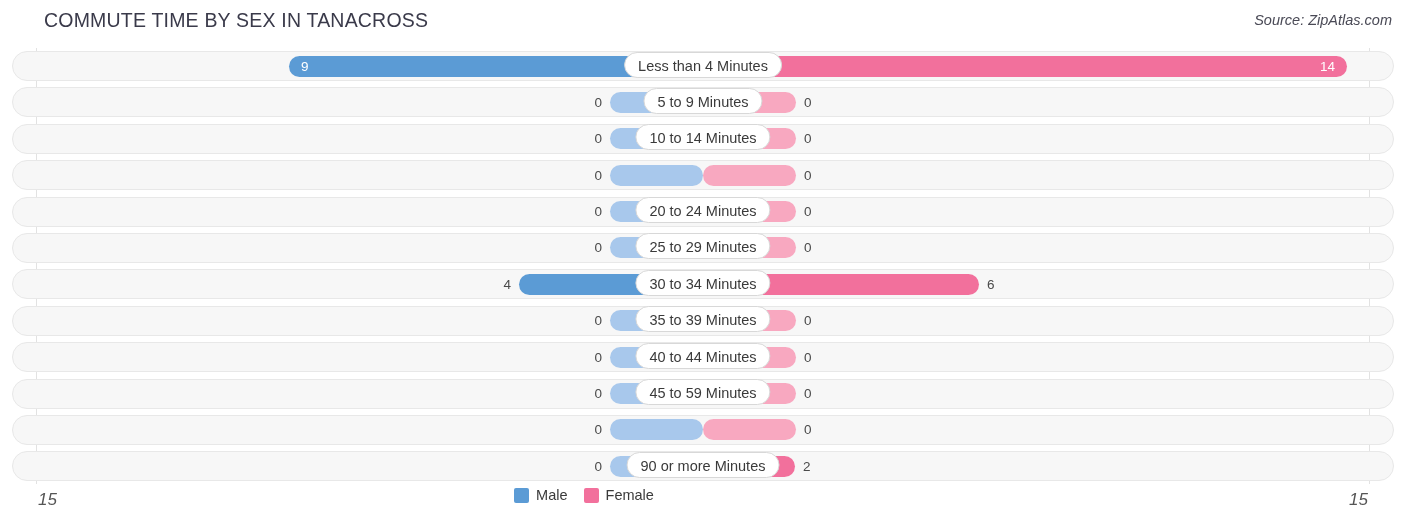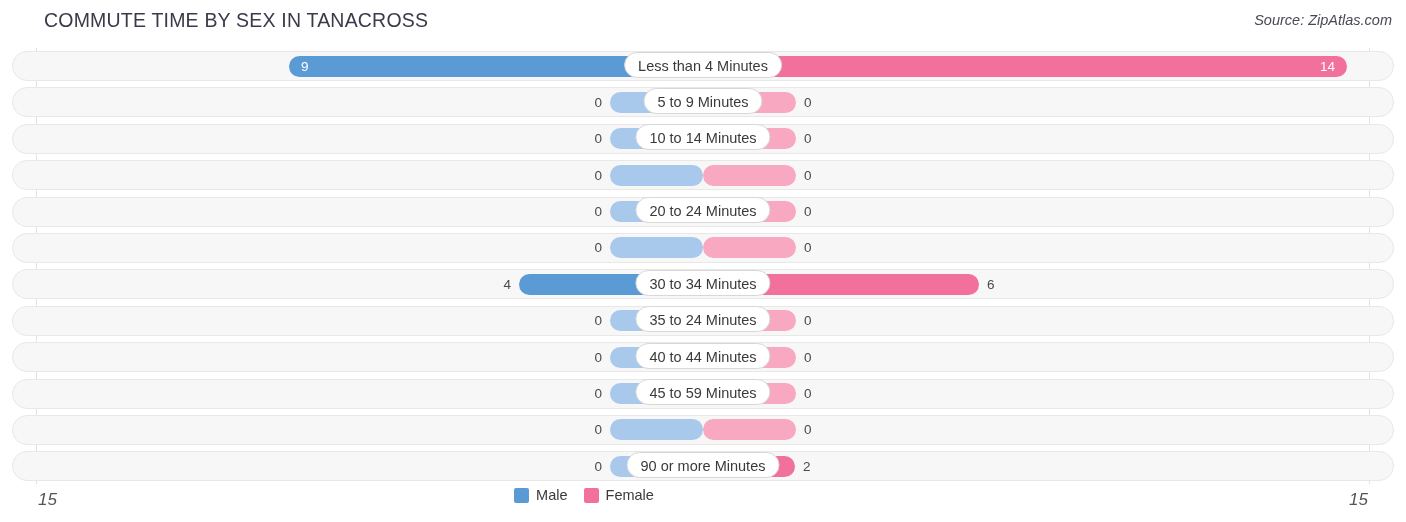--- a/index.html
+++ b/index.html
@@ -239,36 +239,37 @@
         <div class="val male-side" style="left: 564px; width: 38px;">0</div>
         <div class="val female-side" style="left: 804px;">0</div>
         <div class="label-pill">20 to 24 Minutes</div>
       </div>
       <div class="row">
         <div class="track"></div>
         <div class="bar male zero" style="left: 610px; width: 93px;"></div>
         <div class="bar female zero" style="left: 703px; width: 93px;"></div>
         <div class="val male-side" style="left: 564px; width: 38px;">0</div>
         <div class="val female-side" style="left: 804px;">0</div>
+        <div class="label-pill">25 to 29 Minutes</div>
       </div>
       <div class="row">
         <div class="track"></div>
         <div class="bar male" style="left: 519px; width: 184px;"></div>
         <div class="bar female" style="left: 703px; width: 276px;"></div>
         <div class="val male-side" style="left: 473px; width: 38px;">4</div>
         <div class="val female-side" style="left: 987px;">6</div>
         <div class="label-pill">30 to 34 Minutes</div>
       </div>
       <div class="row">
         <div class="track"></div>
         <div class="bar male zero" style="left: 610px; width: 93px;"></div>
         <div class="bar female zero" style="left: 703px; width: 93px;"></div>
         <div class="val male-side" style="left: 564px; width: 38px;">0</div>
         <div class="val female-side" style="left: 804px;">0</div>
-        <div class="label-pill">35 to 24 Minutes</div>
+        <div class="label-pill">35 to 39 Minutes</div>
       </div>
       <div class="row">
         <div class="track"></div>
         <div class="bar male zero" style="left: 610px; width: 93px;"></div>
         <div class="bar female zero" style="left: 703px; width: 93px;"></div>
         <div class="val male-side" style="left: 564px; width: 38px;">0</div>
         <div class="val female-side" style="left: 804px;">0</div>
         <div class="label-pill">40 to 44 Minutes</div>
       </div>
       <div class="row">

